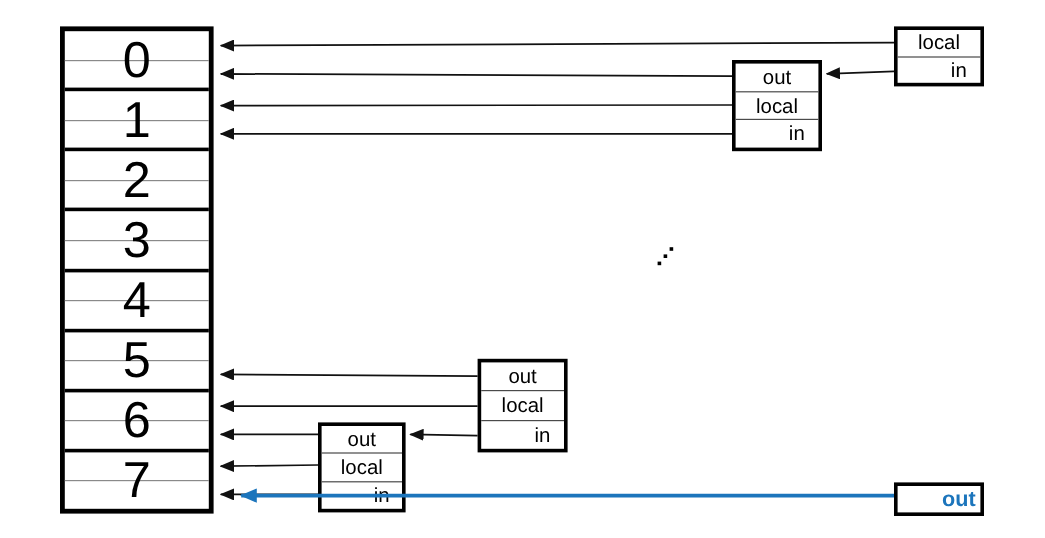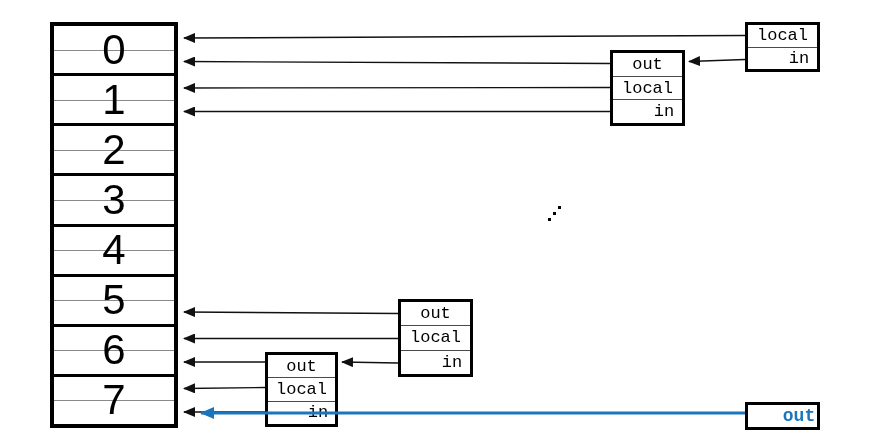--- a/index.html
+++ b/index.html
@@ -19,21 +19,21 @@
     position:absolute; left:0; right:0; top:50%; height:1px; background:#8a8a8a;
   }
   .rblock .num {
     position:absolute; left:0; top:0; right:0; bottom:0;
     display:flex; align-items:center; justify-content:center;
     font-size:42px; line-height:1; color:#000;
   }
   
   .wbox {
     position:absolute; border:3px solid #000; box-sizing:border-box;
-    background:#fff; display:flex; flex-direction:column;font-family:Liberation Mono, monospace;
+    background:#fff; display:flex; flex-direction:column;
   }
   .wrow {
     flex:1; display:flex; align-items:center; justify-content:center;
     font-size:17px; color:#000; border-bottom:1px solid #4a4a4a; line-height:1;
   }
   .wrow:last-child { border-bottom:none;padding-left:33px; }
   .wrow.blue { color:#1c75bc; font-weight:bold; font-size:18px; }
   
   svg.wires { position:absolute; left:0; top:0; pointer-events:none; }
   

